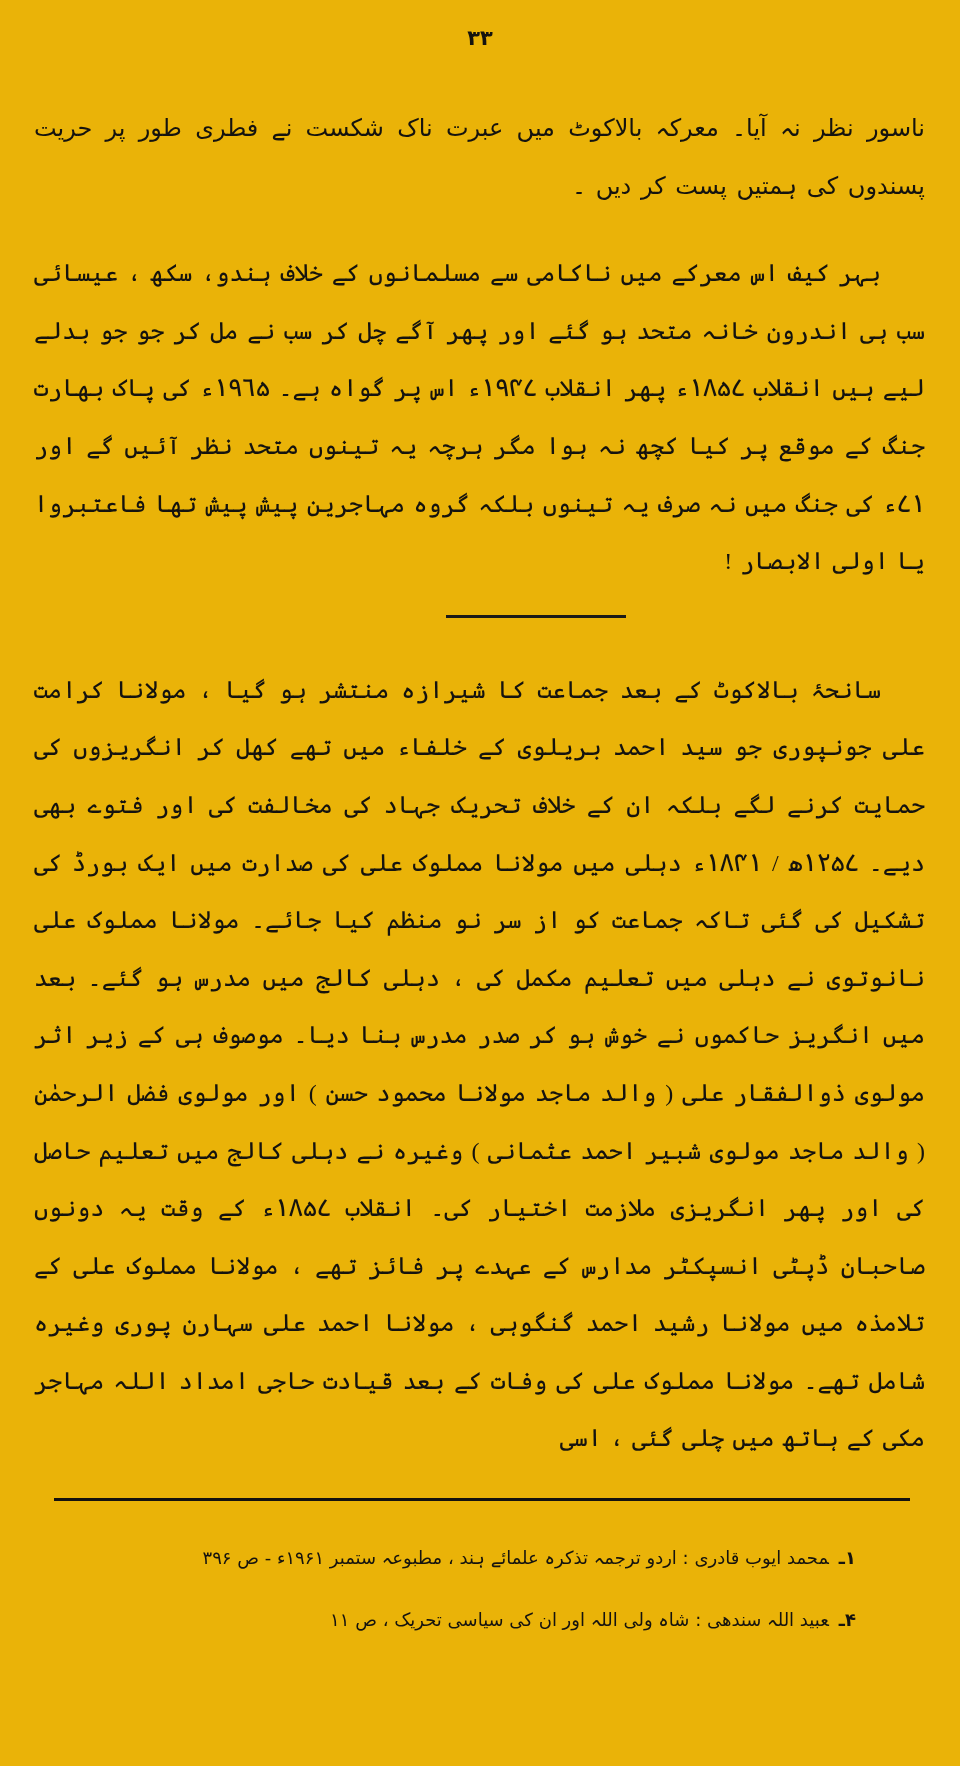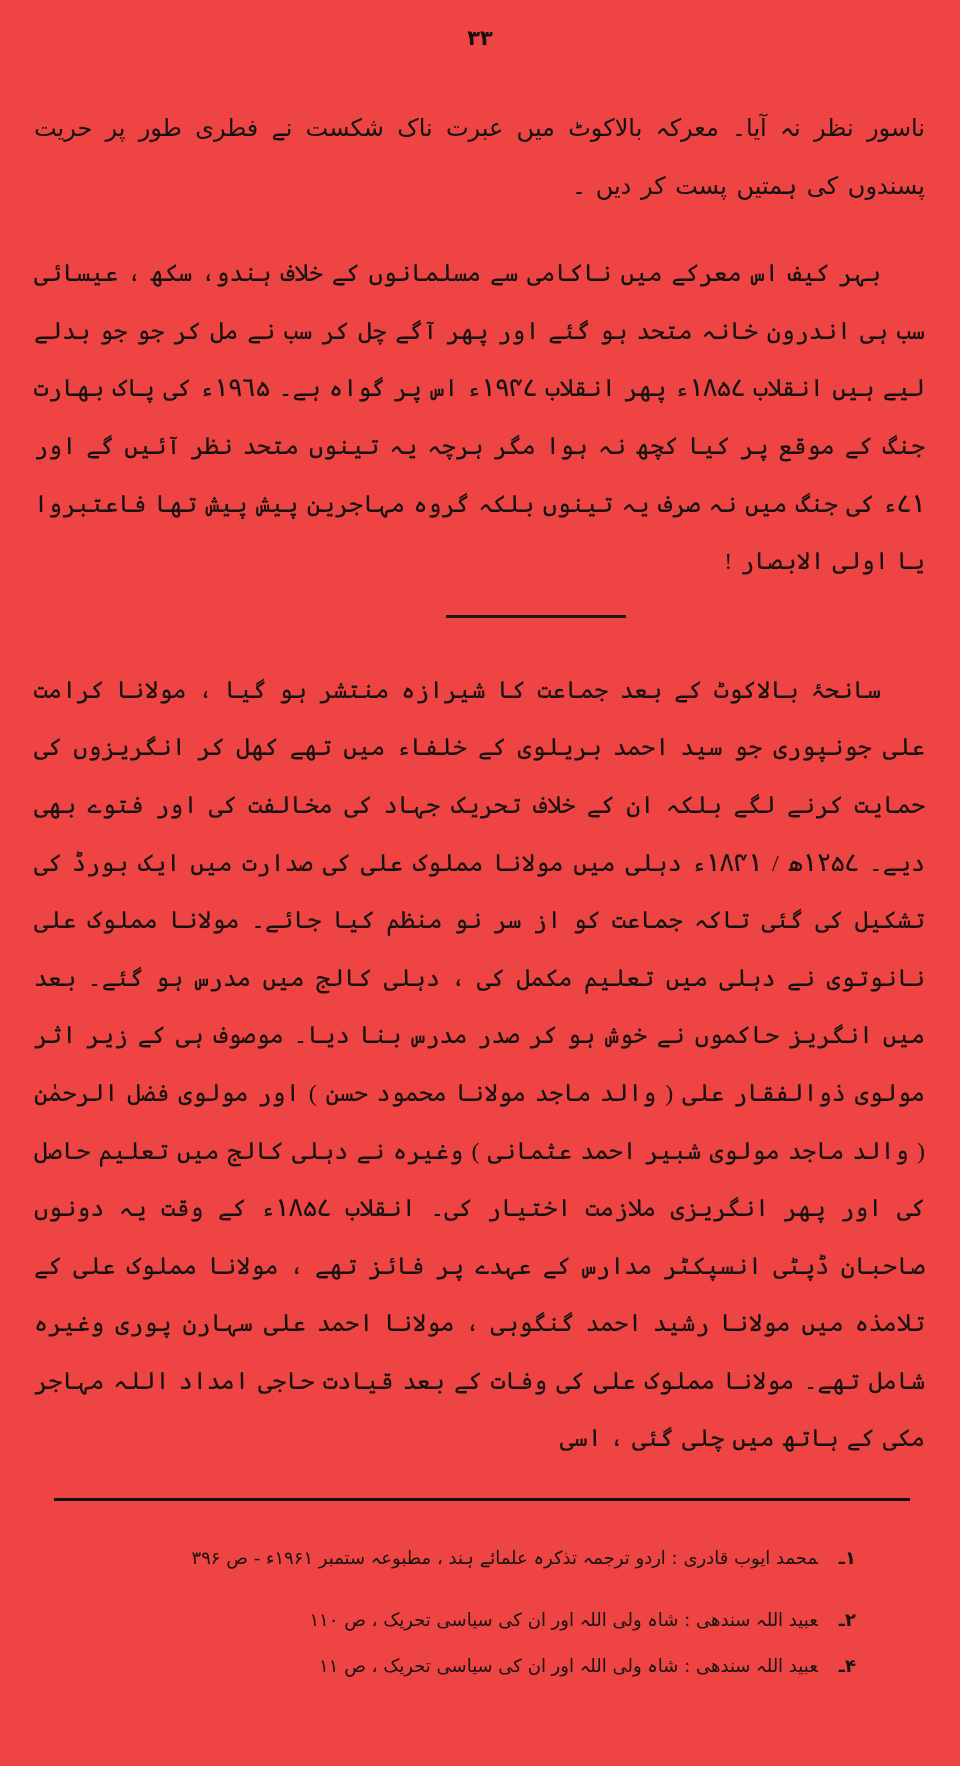--- a/index.html
+++ b/index.html
@@ -13,21 +13,21 @@
     font-family: "DejaVu Sans", sans-serif;
     color: #15130f;
     overflow: hidden;
   }
   .page {
     position: relative;
     box-sizing: border-box;
     width: 960px;
     height: 1766px;
     padding: 20px 34px 30px 34px;
-    background: #ef4444;
+    background: #eab308;
     direction: rtl;
   }
   .page-number {
     text-align: center;
     font-size: 21px;
     font-weight: bold;
     letter-spacing: 2px;
     margin: 6px 0 50px 0;
   }
   .body-text p {
@@ -62,21 +62,21 @@
   }
   .footnote {
     font-size: 18px;
     line-height: 2.55;
     text-align: right;
     white-space: nowrap;
     overflow: hidden;
   }
   .footnote .marker {
     font-weight: bold;
-    margin-left: 21px;
+    margin-left: 10px;
   }
   .footnote:first-child {
     margin-bottom: 16px;
   }
 </style>
 </head>
 <body>
 
 <div class="page">
 
@@ -95,23 +95,20 @@
   </div>
 
   <div class="foot-rule"></div>
 
   <div class="footnotes">
 
     <div class="footnote">
       <span class="marker">۱ـ</span><span>محمد ایوب قادری : اردو ترجمہ تذکرہ علمائے ہند ، مطبوعہ ستمبر ۱۹۶۱ء - ص ۳۹۶</span>
     </div>
 
-    <div class="footnote">
-      <span class="marker">۲ـ</span><span>عبید اللہ سندھی : شاہ ولی اللہ اور ان کی سیاسی تحریک ، ص ۱۱۰</span>
-    </div>
 
 
     <div class="footnote">
       <span class="marker">۴ـ</span><span>عبید اللہ سندھی : شاہ ولی اللہ اور ان کی سیاسی تحریک ، ص ۱۱</span>
     </div>
 
   </div>
 
 </div>
 

